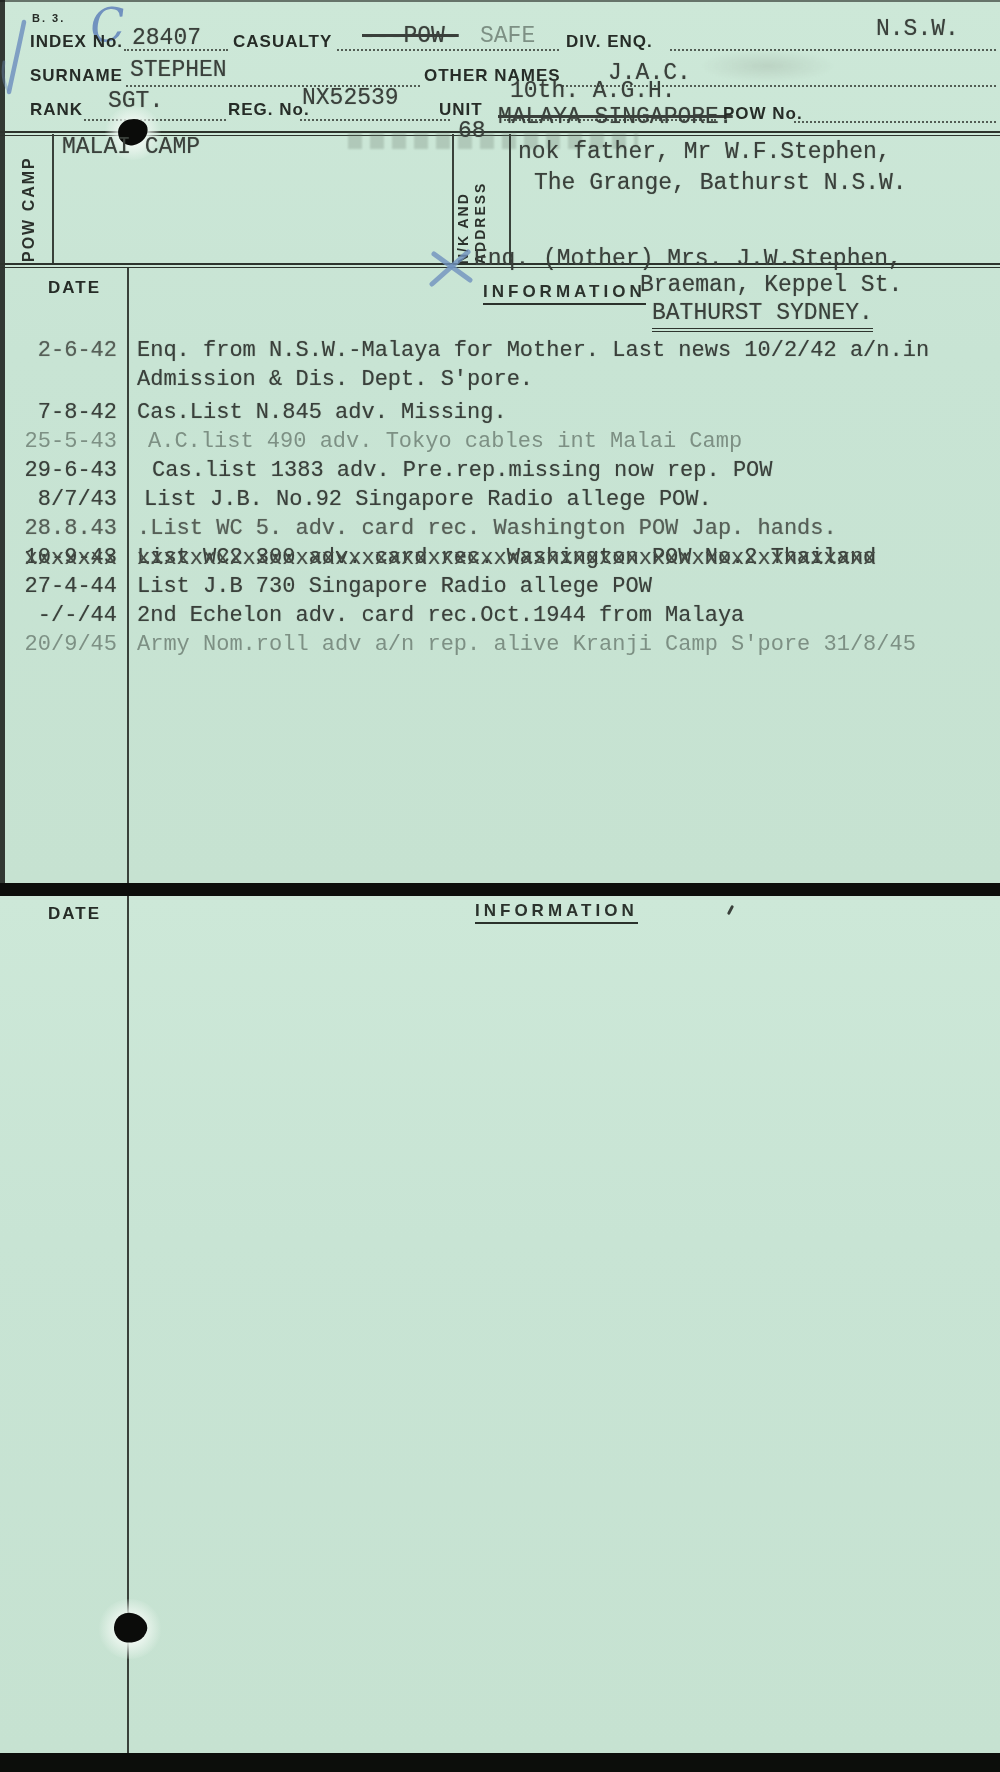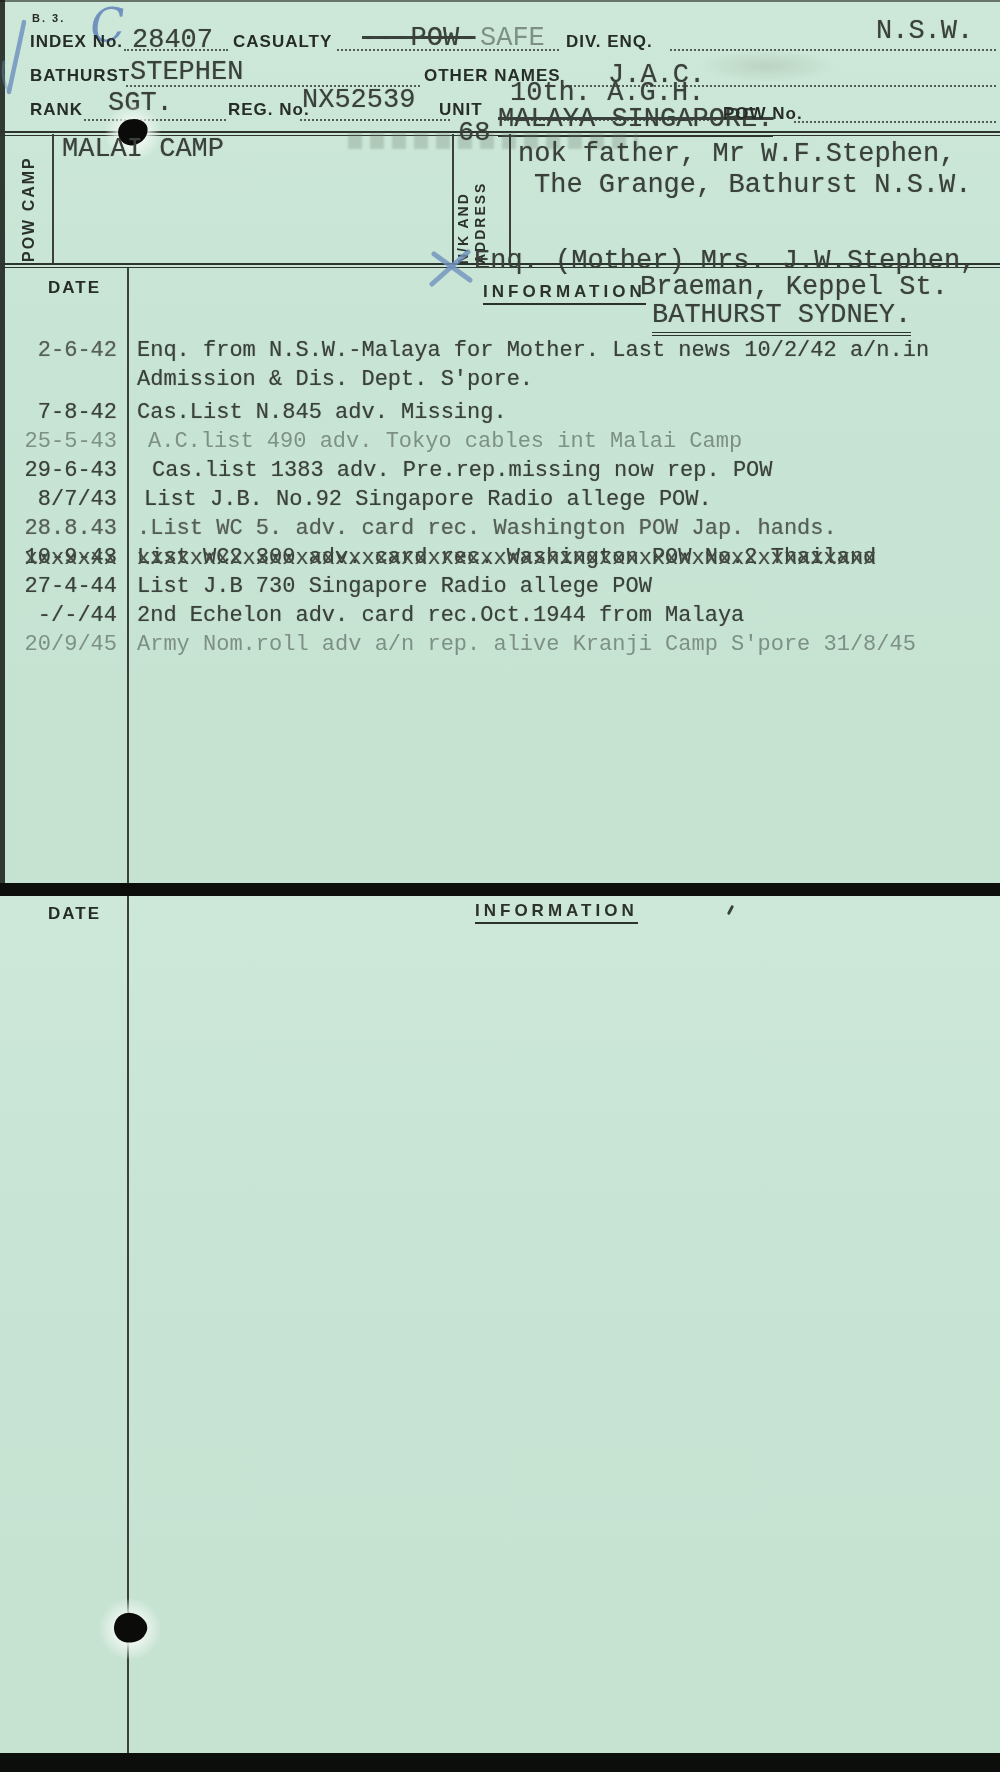--- a/index.html
+++ b/index.html
@@ -17,21 +17,21 @@
   .p { position:absolute; }
 
   
   .label { font-family:"Liberation Sans", sans-serif; font-weight:bold; color:#262c27;
            font-size:17px; letter-spacing:1px; white-space:nowrap; }
   .label.small { font-size:11px; letter-spacing:2px; }
 
   
   .typed { font-family:"Liberation Mono","DejaVu Sans Mono", monospace; font-size:22px;
            color:#3a403b; white-space:nowrap; text-shadow:0 0 1px rgba(40,46,41,.45); }
-  .typed.big { font-size:27px; }
+  .typed.big { font-size:23px; }
   .typed.light { color:#7d9084; text-shadow:none; }
   .typed.mid { color:#565f57; }
   .strike { text-decoration:line-through; text-decoration-thickness:3px; }
 
   .dots { position:absolute; height:3px; border-bottom:2px dotted #3d453e; opacity:.85; }
   .rule-v { position:absolute; width:2px; background:#39413a; }
   .double-rule { position:absolute; height:5px; border-top:2px solid #2d342d; border-bottom:1px solid #2d342d; }
 
   .vert { writing-mode:vertical-rl; transform:rotate(180deg);
           font-weight:bold; color:#2b312c; letter-spacing:2px; white-space:nowrap; }
@@ -82,21 +82,21 @@
   <div class="dots" style="left:124px;top:48px;width:104px"></div>
   <div class="p typed big" style="left:132px;top:25px">28407</div>
   <div class="p label" style="left:233px;top:32px">CASUALTY</div>
   <div class="dots" style="left:337px;top:48px;width:222px"></div>
   <div class="p typed big strike" style="left:362px;top:23px">---POW-</div>
   <div class="p typed big light" style="left:480px;top:23px">SAFE</div>
   <div class="p label" style="left:566px;top:32px">DIV. ENQ.</div>
   <div class="dots" style="left:670px;top:48px;width:326px"></div>
   <div class="p typed big" style="left:876px;top:16px">N.S.W.</div>
 
-  <div class="p label" style="left:30px;top:66px">BATHURST</div>
+  <div class="p label" style="left:30px;top:66px">SURNAME</div>
   <div class="dots" style="left:126px;top:84px;width:294px"></div>
   <div class="p typed big" style="left:130px;top:57px">STEPHEN</div>
   <div class="p label" style="left:424px;top:66px">OTHER NAMES</div>
   <div class="dots" style="left:562px;top:84px;width:434px"></div>
   <div class="p typed big" style="left:608px;top:60px">J.A.C.</div>
   <div class="smudge" style="left:700px;top:50px;width:135px;height:32px"></div>
 
   <div class="p label" style="left:30px;top:100px">RANK</div>
   <div class="dots" style="left:84px;top:118px;width:142px"></div>
   <div class="p typed big" style="left:108px;top:88px">SGT.</div>

